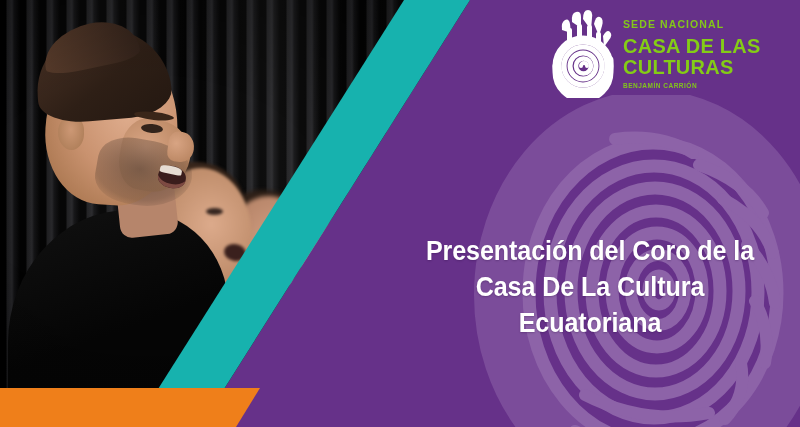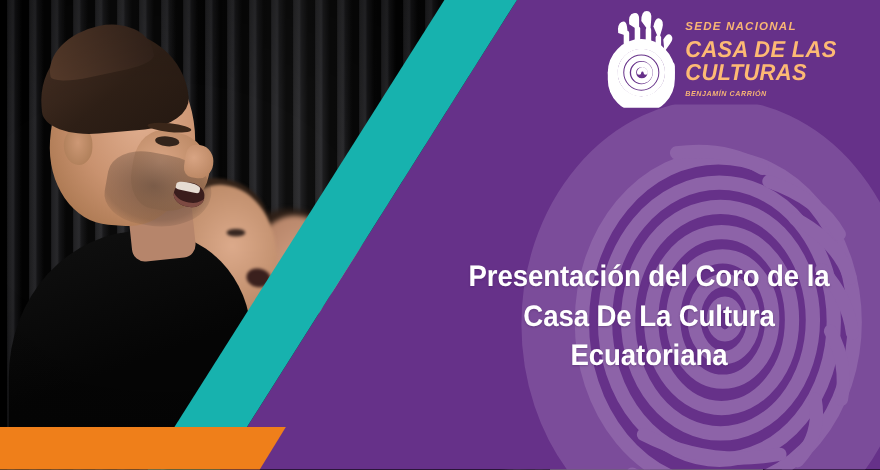--- a/index.html
+++ b/index.html
@@ -299,21 +299,21 @@
   
   .logo {
     position: absolute;
     left: 552px;
     top: 10px;
     display: flex;
     align-items: flex-start;
     gap: 9px;
   }
   .logo-mark { width: 62px; height: 88px; flex: 0 0 auto; }
-  .logo-text { padding-top: 9px; color: #fdba74; font-style: italic; }
+  .logo-text { padding-top: 9px; color: #84cc16; }
   .logo-sede {
     font-size: 10.5px;
     letter-spacing: 1.1px;
     font-weight: 700;
     line-height: 1;
     margin-bottom: 5px;
     opacity: 0.97;
   }
   .logo-casa {
     font-size: 21px;

